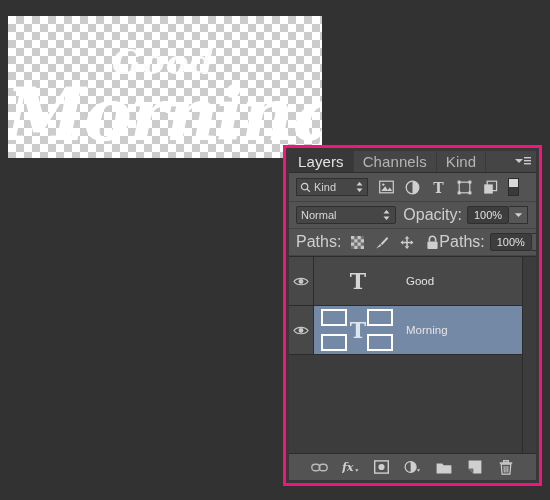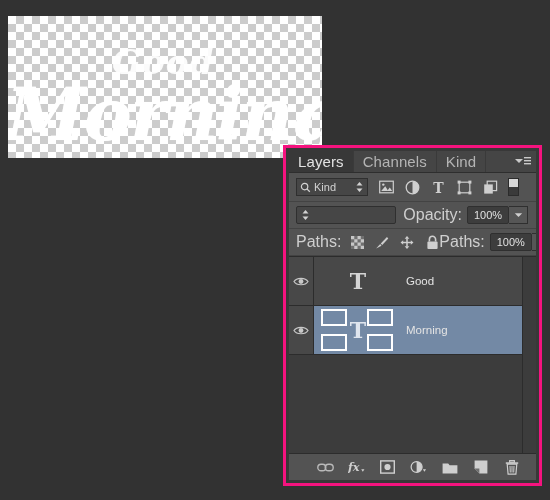--- a/index.html
+++ b/index.html
@@ -332,21 +332,21 @@
   
   #panel-bottom-bar {
     height: 26px;
     flex: 0 0 auto;
     background: #535353;
     border-top: 1px solid #2c2c2c;
     display: flex;
     align-items: center;
     justify-content: flex-end;
     gap: 14px;
-    padding-right: 16px;
+    padding-right: 22px;
     text-align: right;
   }
   .bottom-icon {
     width: 17px;
     height: 17px;
     display: flex;
     align-items: center;
     justify-content: center;
     cursor: default;
   }
@@ -437,20 +437,21 @@
               <rect x="1.2" y="4.4" width="8.6" height="9.2" fill="#cfcfcf"></rect>
             </svg>
           </div>
         </div>
 
         <div id="filter-toggle"></div>
       </div>
 
       <div id="blend-row">
         <div id="blend-select">
+          <span id="blend-label">Normal</span>
           <span>
             <svg width="9" height="12" viewBox="0 0 9 12">
               <polygon points="4.5,1 7.5,4.6 1.5,4.6" fill="#d2d2d2"></polygon>
               <polygon points="4.5,11 7.5,7.4 1.5,7.4" fill="#d2d2d2"></polygon>
             </svg>
           </span>
         </div>
         <span class="field-label">Opacity:</span>
         <div class="value-group">
           <div class="value-box">100%</div>

